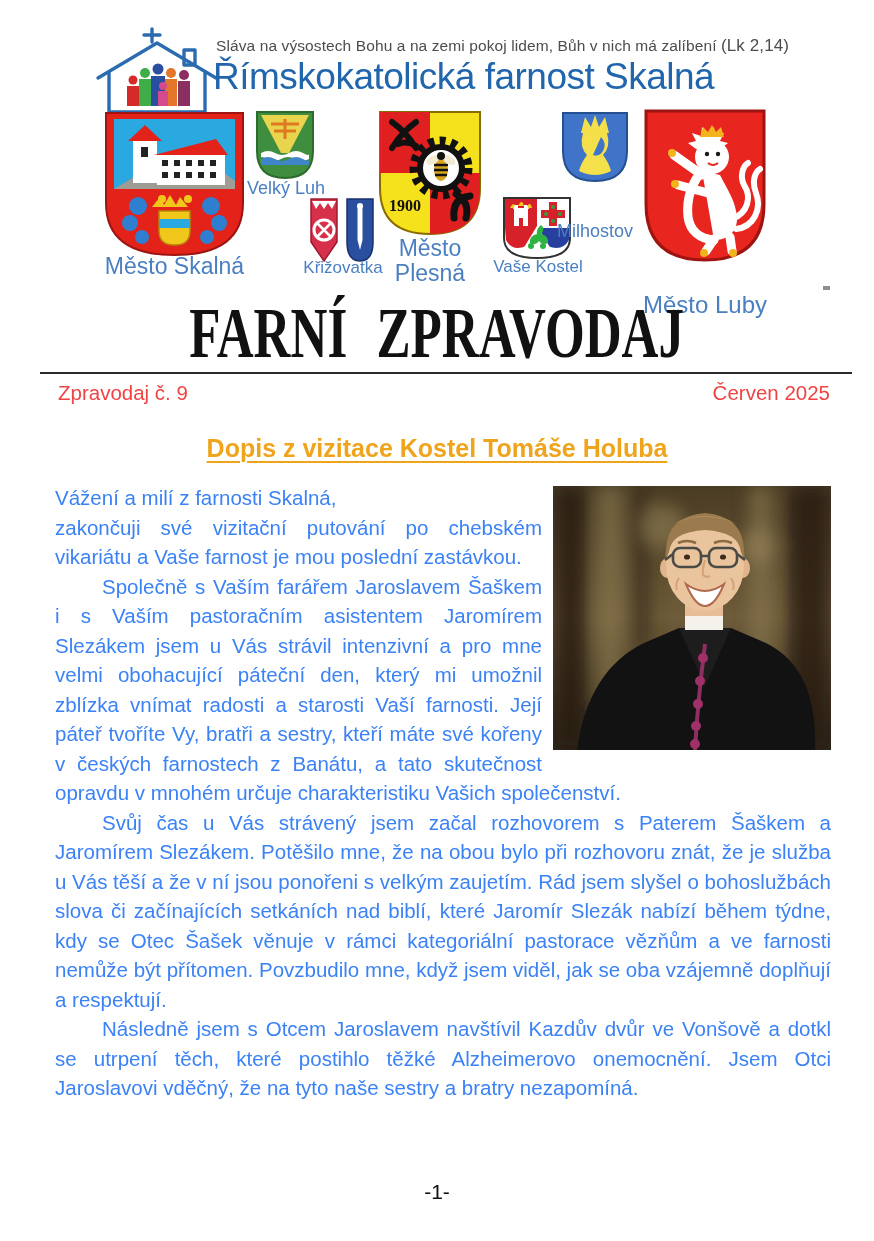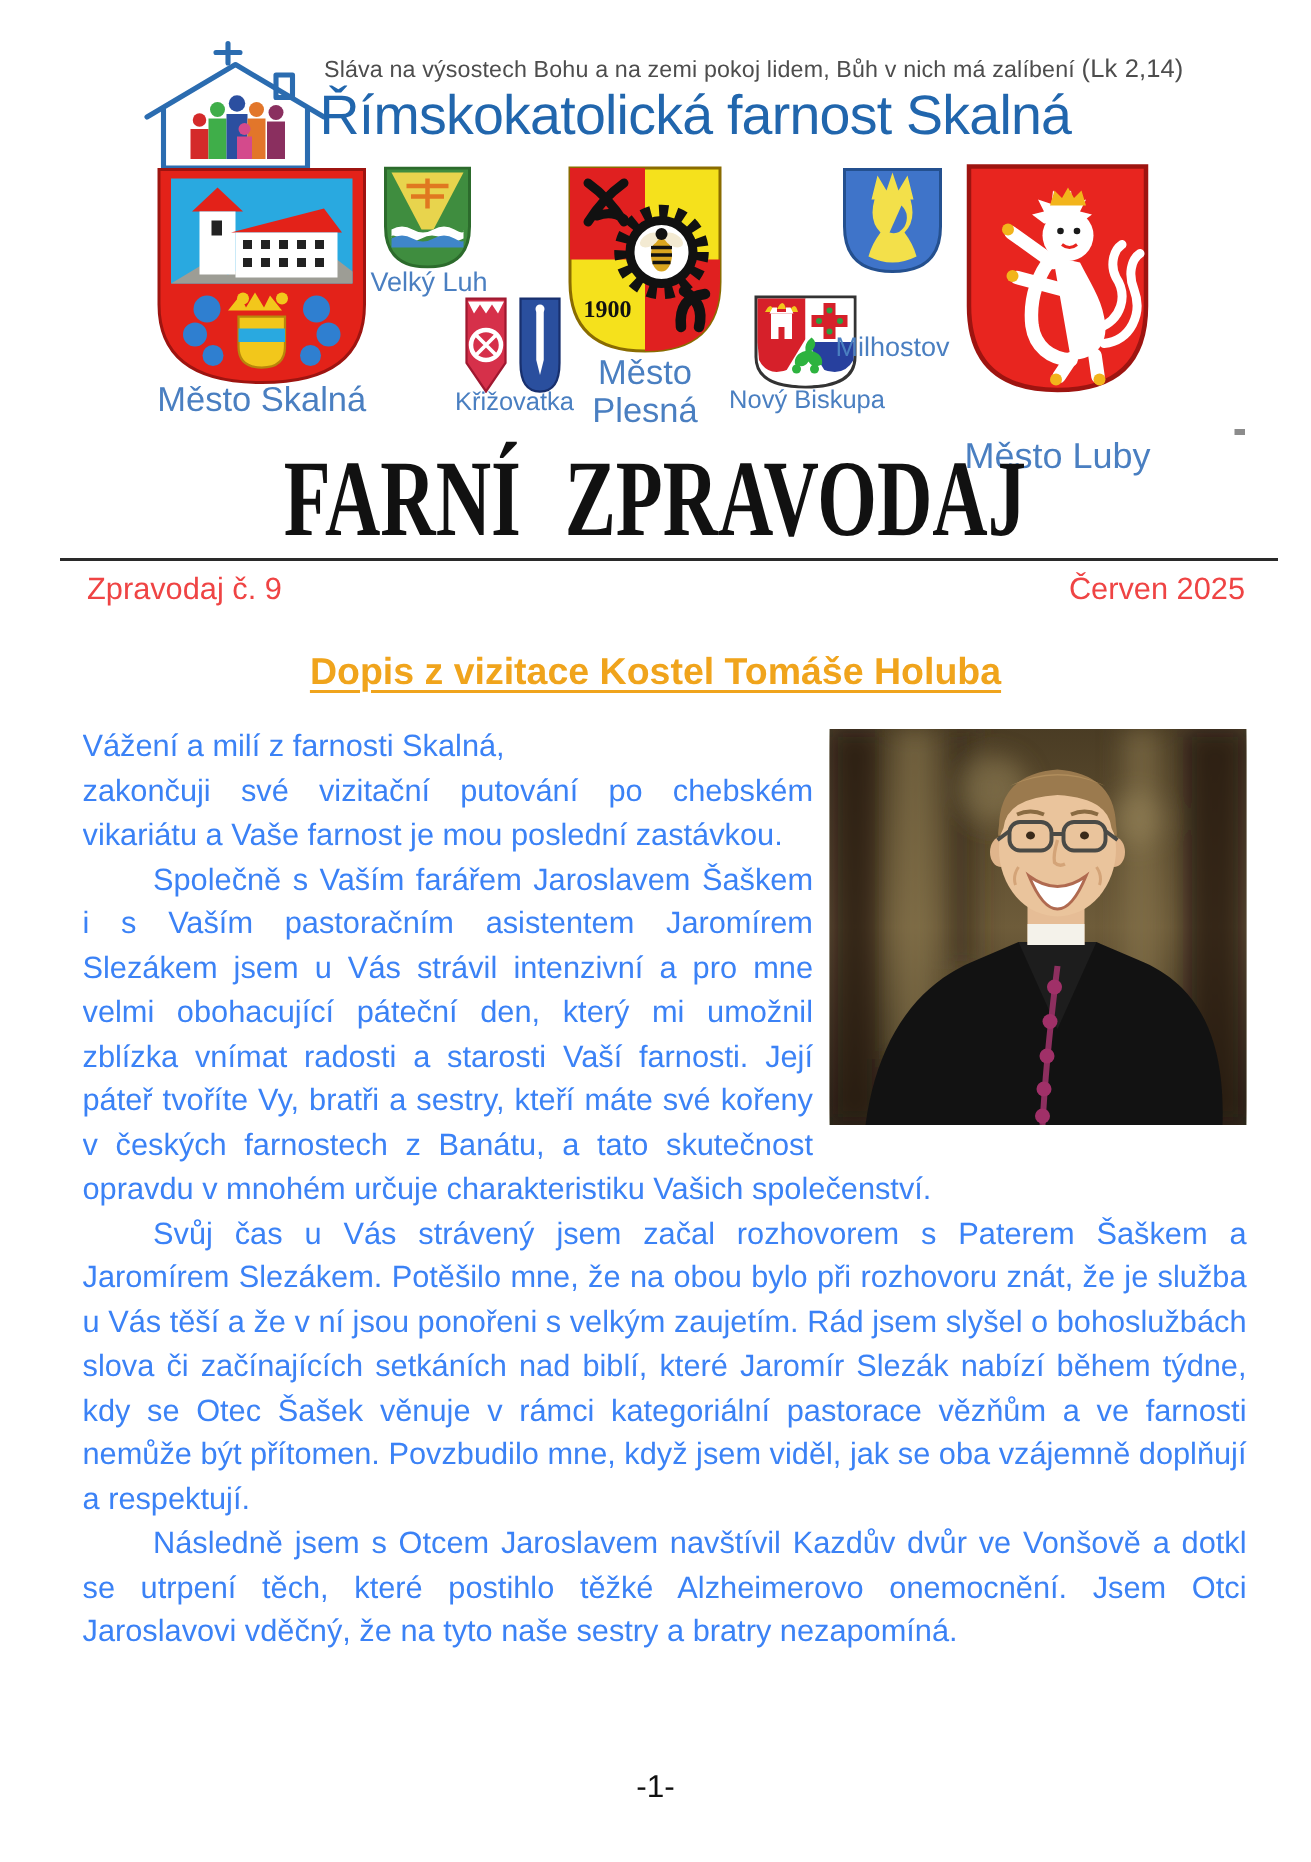--- a/index.html
+++ b/index.html
@@ -243,21 +243,21 @@
         <circle cx="74" cy="45" r="2.2"></circle>
     </g>
     <path d="M64,54 q5,4 10,0" stroke="#e8251f" stroke-width="2" fill="none"></path>
   </g>
 </svg>
 
 <div class="crest-label lbl-skalna">Město Skalná</div>
 <div class="crest-label lbl-velkyluh">Velký Luh</div>
 <div class="crest-label lbl-krizovatka">Křižovatka</div>
 <div class="crest-label lbl-plesna">Město Plesná</div>
-<div class="crest-label lbl-novykostel">Nový Biskupa</div>
+<div class="crest-label lbl-novykostel">Vaše Kostel</div>
 <div class="crest-label lbl-milhostov">Milhostov</div>
 <div class="crest-label lbl-luby">Město Luby</div>
 <div class="artifact-mark"></div>
 
 <div class="masthead">
   <span class="masthead-title">FARNÍ ZPRAVODAJ</span>
 </div>
 <div class="masthead-rule"></div>
 <div class="issue-row">
   <span class="issue-left">Zpravodaj č. 9</span>

